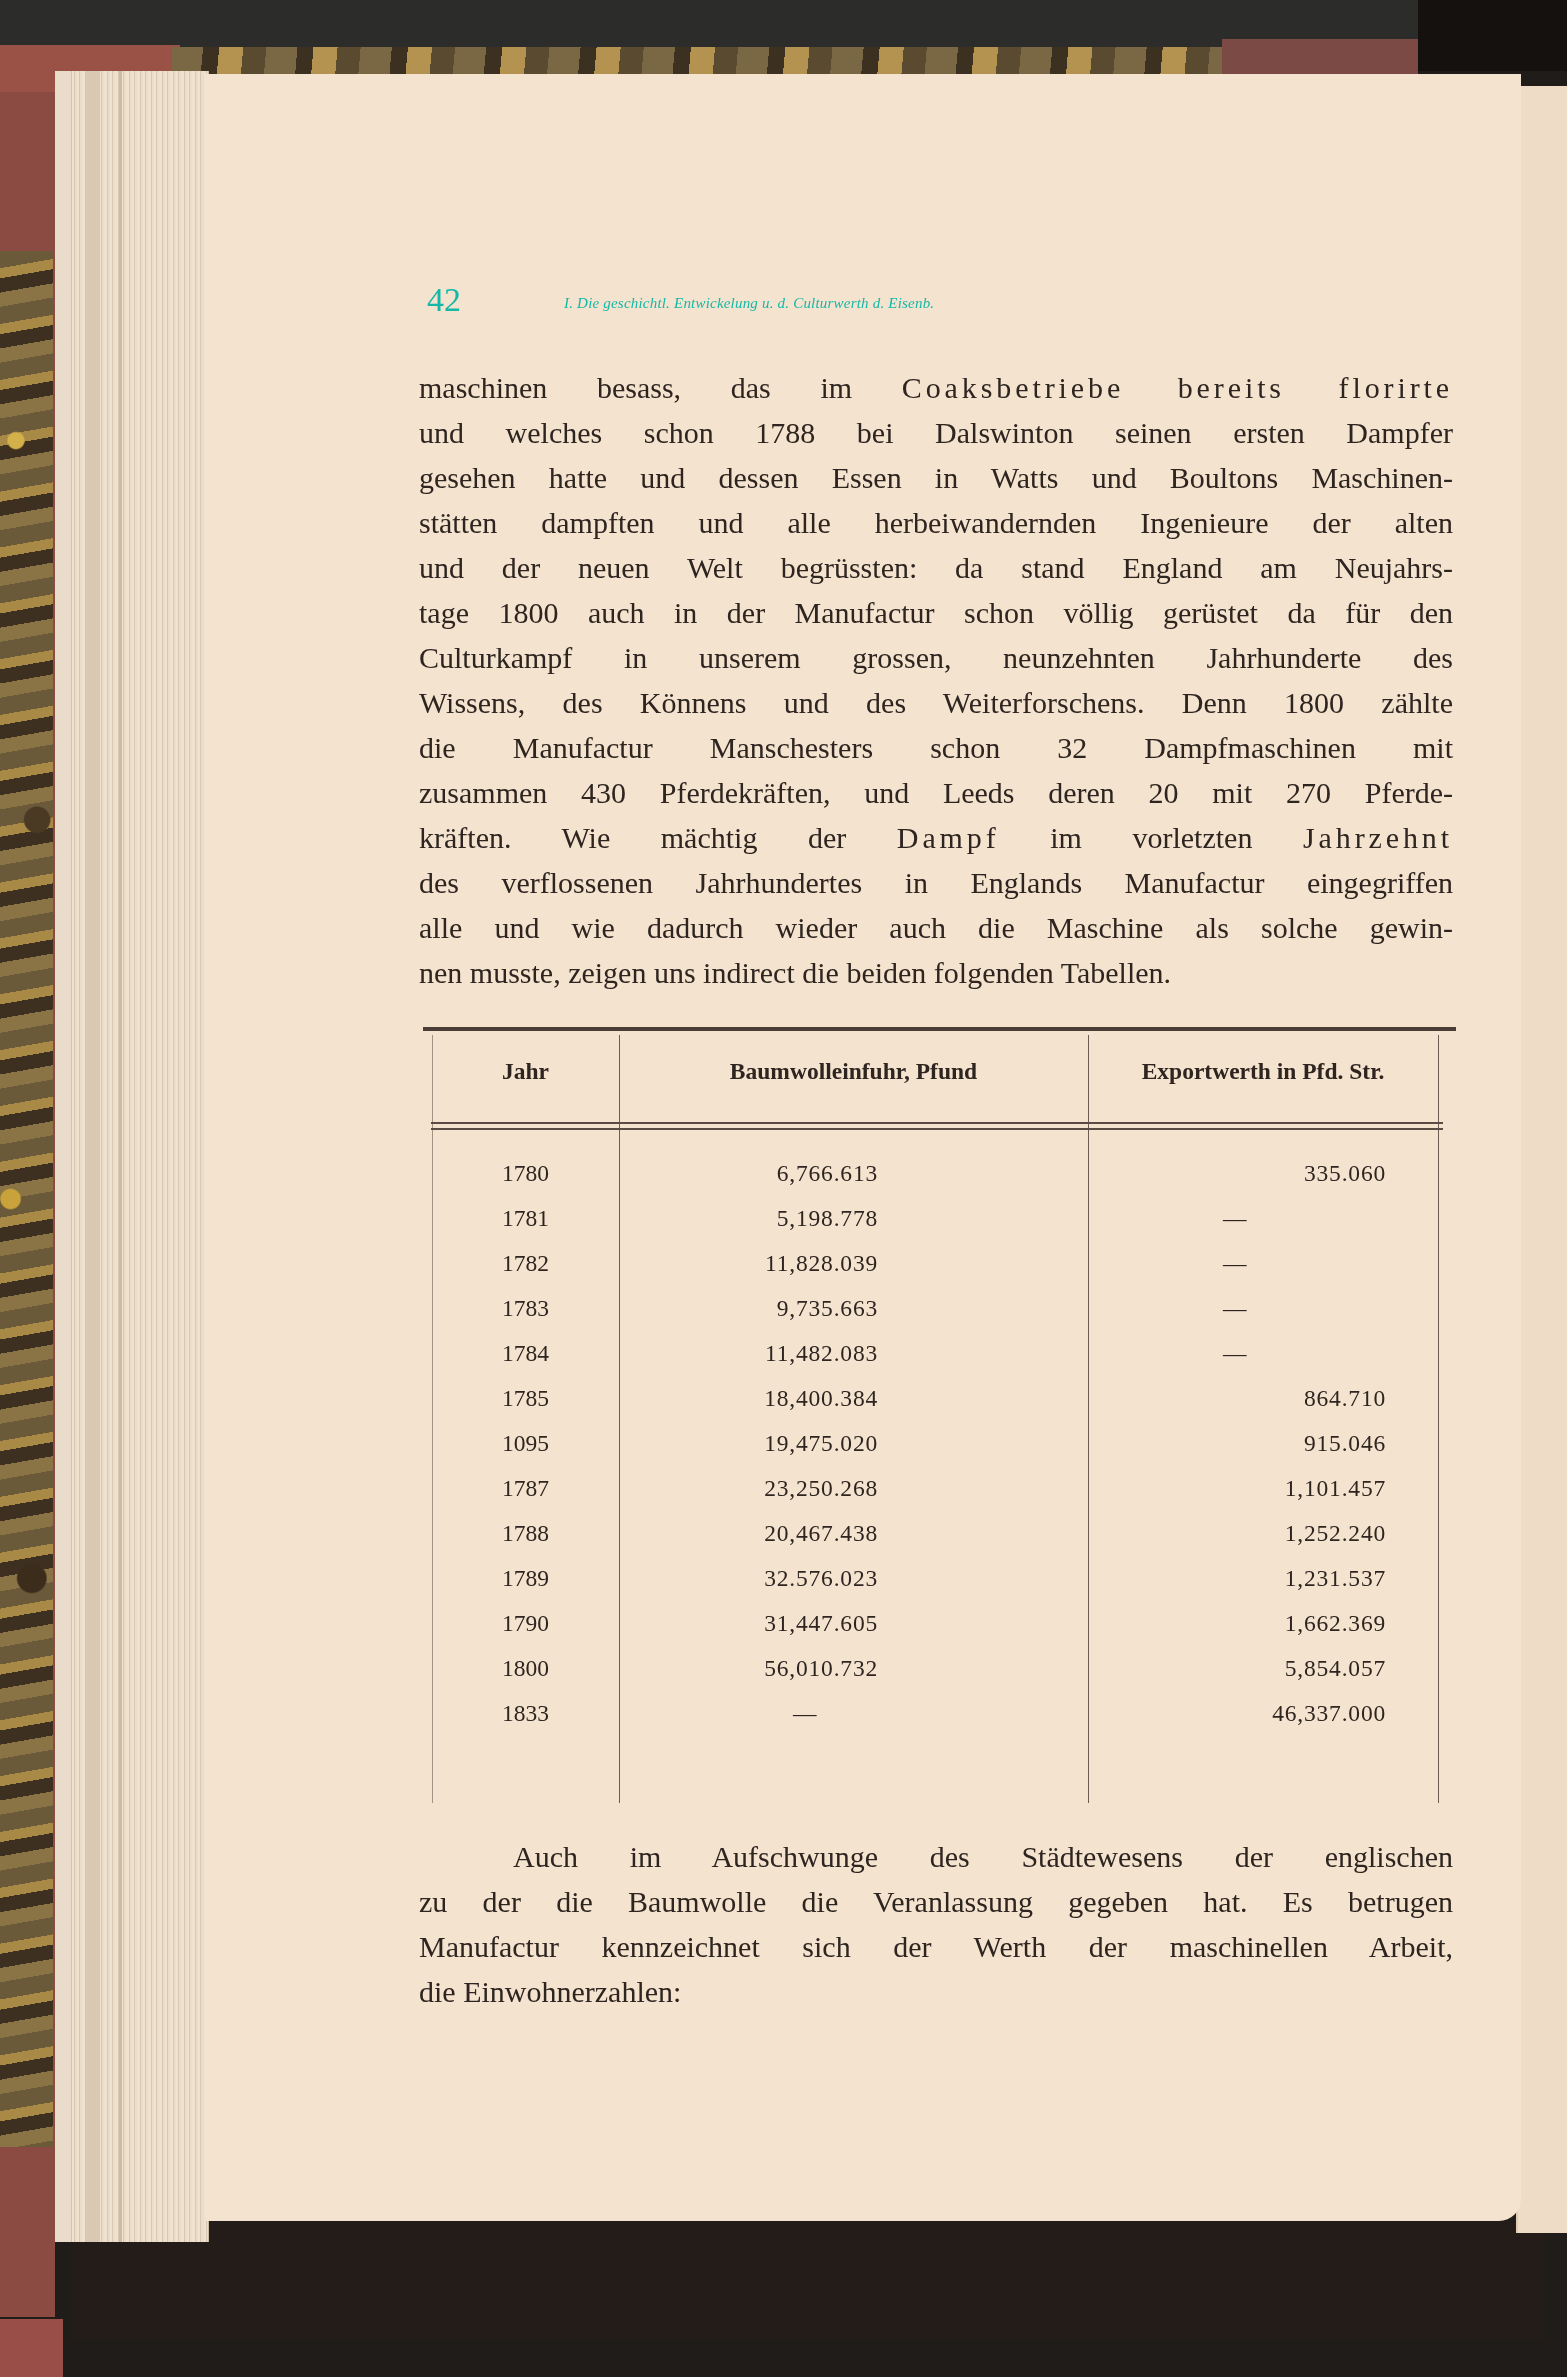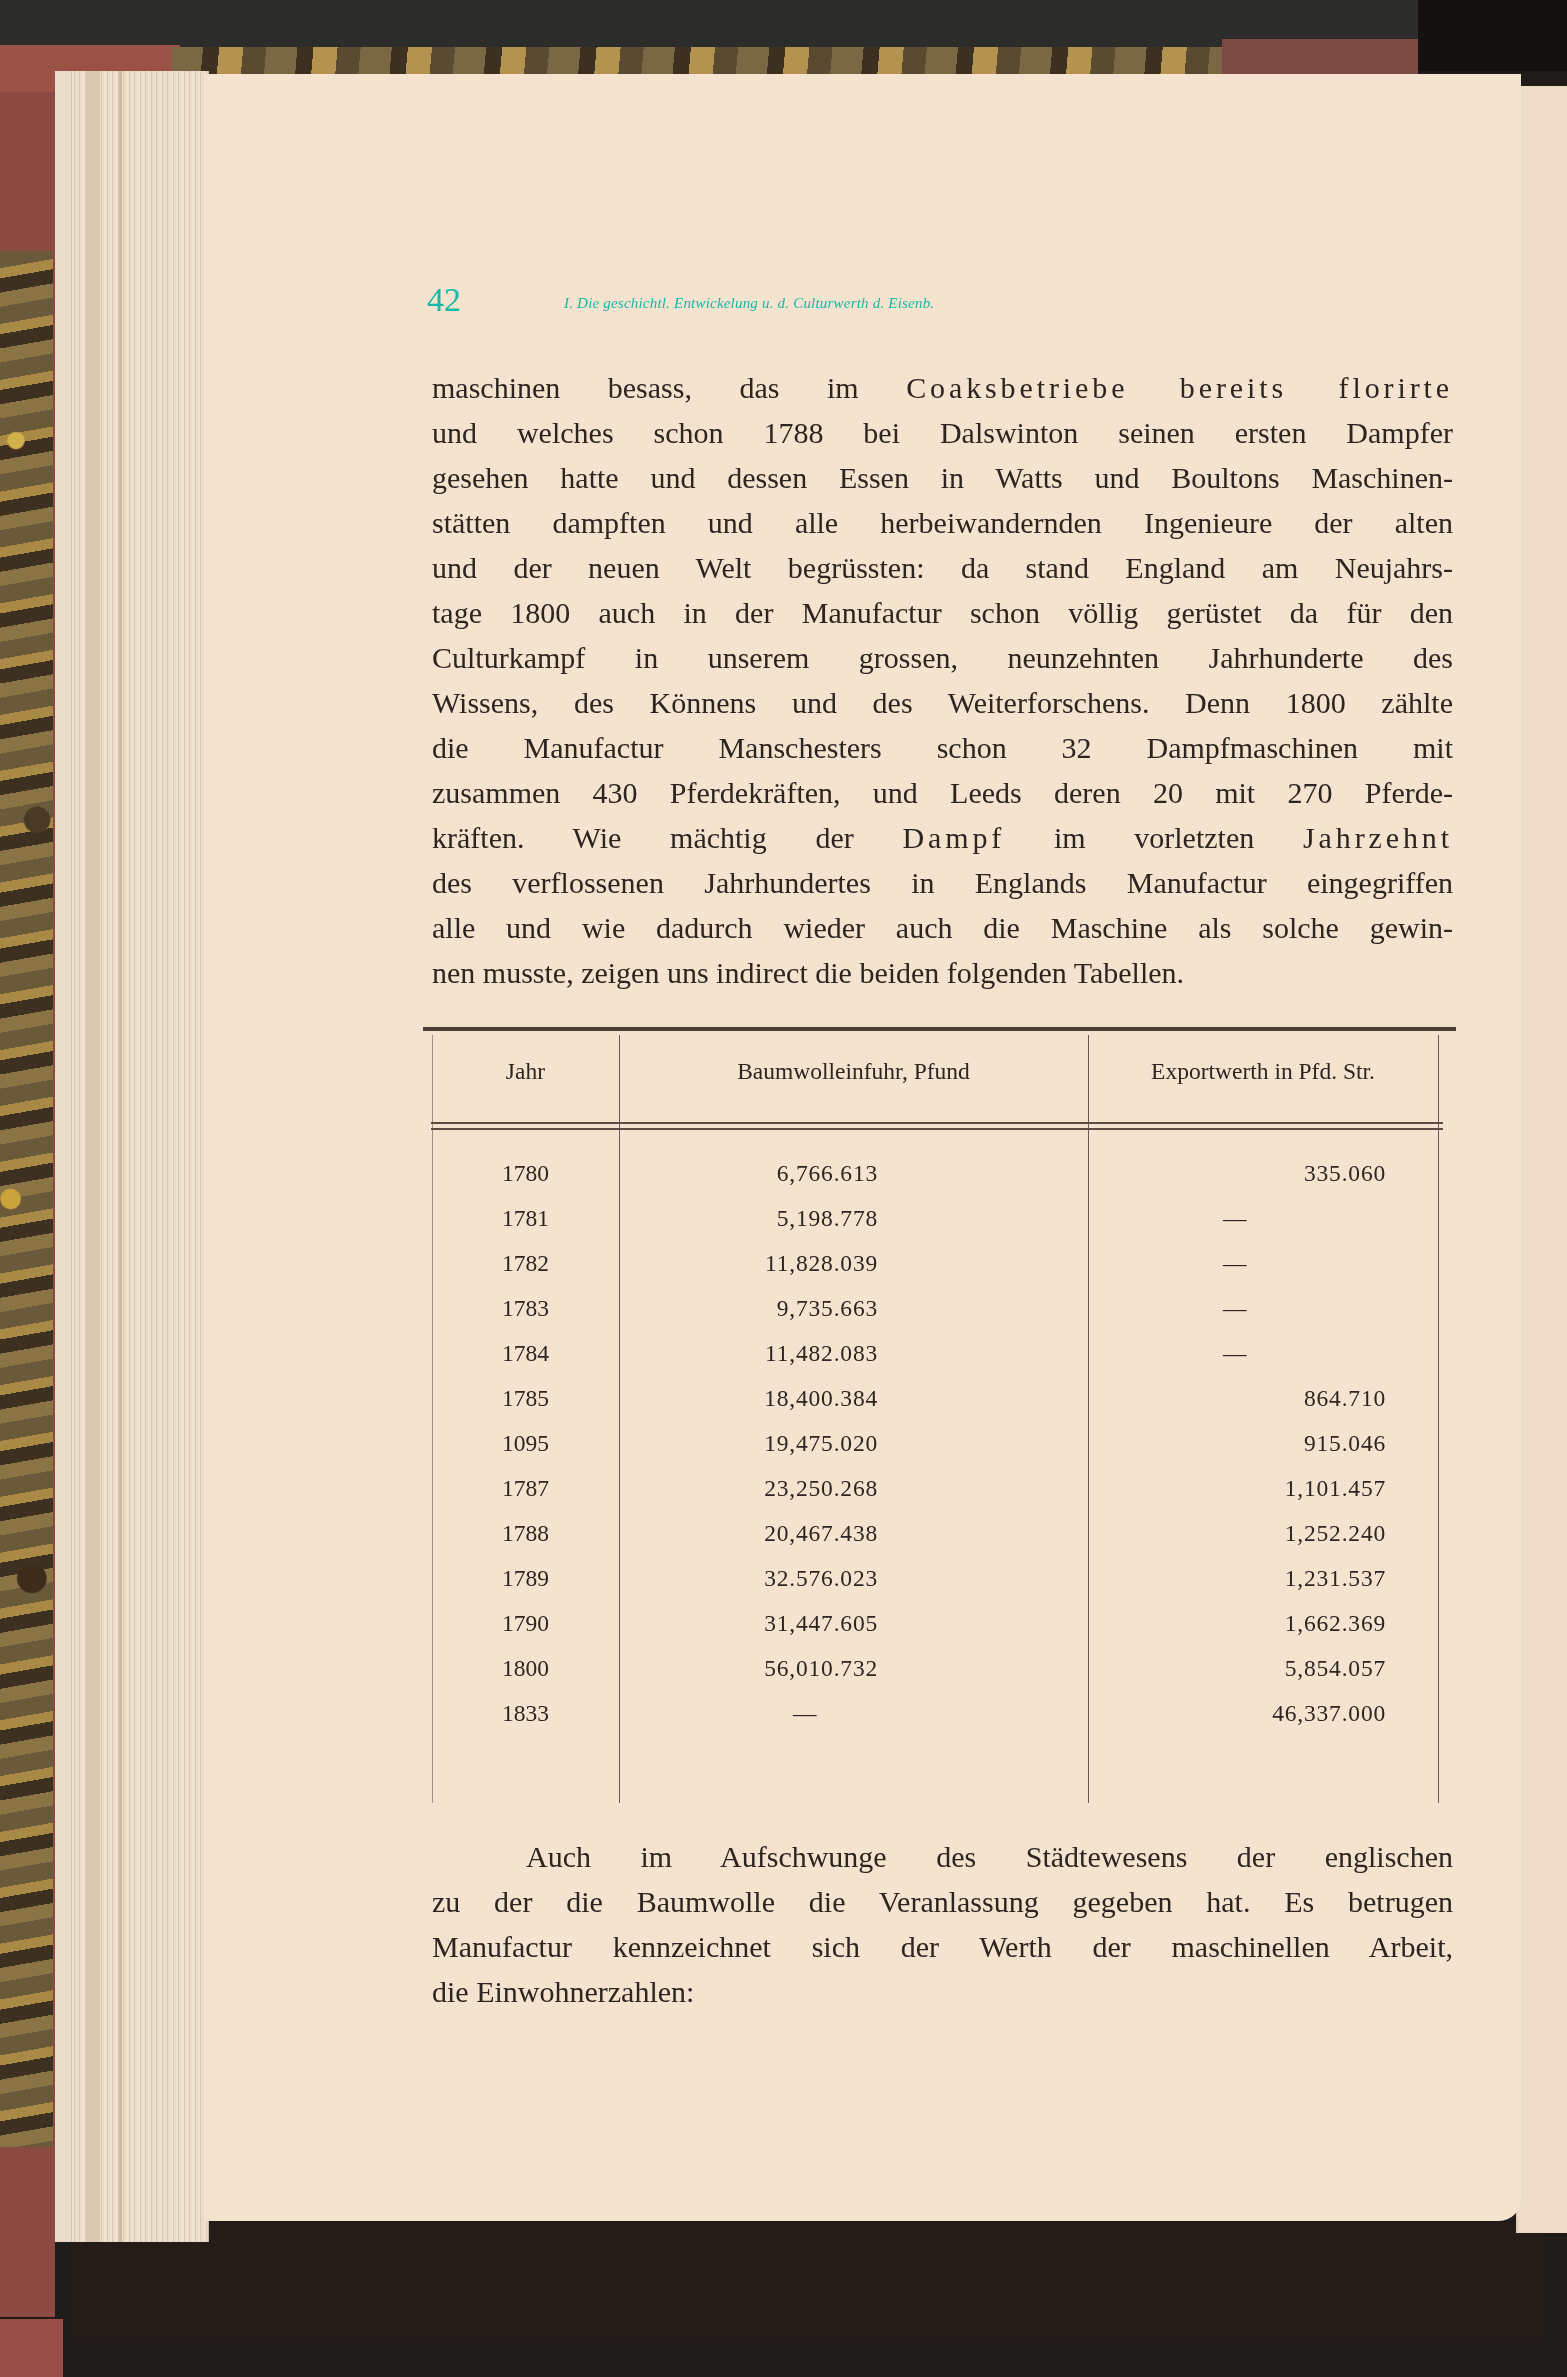--- a/index.html
+++ b/index.html
@@ -53,38 +53,38 @@
 
   
   .running-head { position:absolute; left:427px; top:281px; width:1019px; height:55px; color:#14b8a6; }
   .page-number { position:absolute; left:0; top:0; font-size:34px; }
   .head-title { position:absolute; left:137px; top:14px; font-size:15px; font-style:italic; letter-spacing:0.2px; }
 
   .body-text {
     position:absolute; left:419px; width:1034px; color:#2e2520;
     font-size:30px; line-height:45px; text-align:justify;
   }
-  .body-text .line { display:block; text-align:justify; text-align-last:justify; white-space:nowrap;margin-left:13px; }
+  .body-text .line { display:block; text-align:justify; text-align-last:justify; white-space:nowrap; }
   .body-text .line.last { text-align-last:left; }
   .spaced { letter-spacing:3.9px; }
   .p1 { top:365px; }
   .p2 { top:1834px; }
   .indent { padding-left:94px; }
 
   
   .table-wrap { position:absolute; left:423px; top:1019px; width:1034px; height:784px; color:#2e2520; }
   .rule-top { position:absolute; left:0; top:7.8px; width:1033px; height:3.9px; background:#4a3e36; }
   .rule-double1 { position:absolute; left:7.8px; top:103px; width:1012px; height:1.6px; background:#5a4c42; }
   .rule-double2 { position:absolute; left:7.8px; top:109px; width:1012px; height:1.6px; background:#5a4c42; }
   .vline { position:absolute; width:0.8px; background:#6a5c52; }
   .v0 { left:9.4px; top:15.7px; height:768px; opacity:0.6; }
   .v1 { left:196px; top:15.7px; height:768px; }
   .v2 { left:665px; top:15.7px; height:768px; }
   .v3 { left:1015px; top:15.7px; height:768px; }
-  .th { position:absolute; top:39px; font-size:23.5px; text-align:center; }
+  .th { position:absolute; top:39px; font-size:23.5px; text-align:center;font-weight:bold; }
   .th-year { left:9.4px; width:186px; }
   .th-cotton { left:196px; width:469px; }
   .th-export { left:665px; width:350px; }
   .tbody { position:absolute; left:0; top:141px; width:1034px; }
   .trow { position:relative; height:45px; font-size:23.5px; }
   .td { position:absolute; top:0; }
   .td-year { left:9.4px; width:186px; text-align:center; }
   .td-cotton { left:196px; width:259px; text-align:right; letter-spacing:0.8px; }
   .td-export { left:665px; width:298px; text-align:right; letter-spacing:0.8px;font-family:Liberation Serif, serif; }
   .td-export.dash { text-align:left; padding-left:135px; width:auto; }

